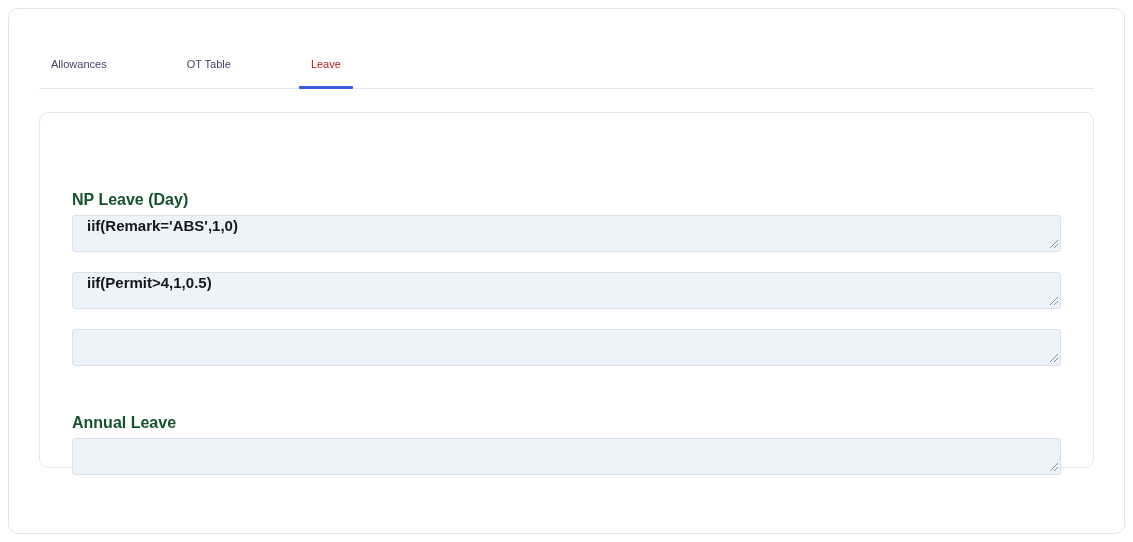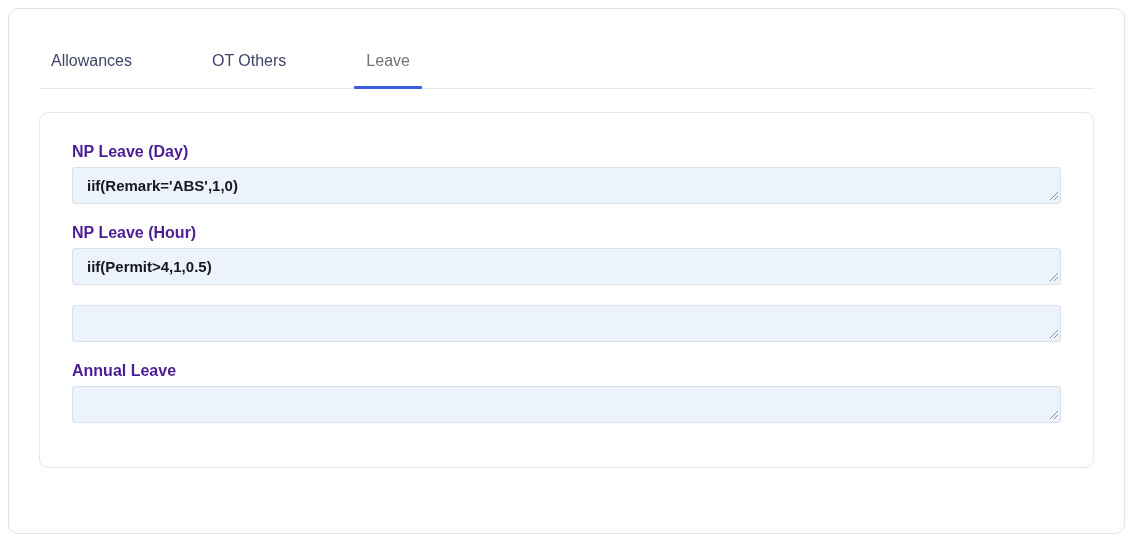--- a/index.html
+++ b/index.html
@@ -21,26 +21,26 @@
     display: flex;
     align-items: flex-end;
     gap: 56px;
     height: 80px;
     margin: 0 30px;
     border-bottom: 1px solid #e4e8f0;
   }
   .tab {
     position: relative;
     padding: 0 12px 18px;
-    font-size: 16px;
+    font-size: 11px;
     color: #3f4468;
     cursor: pointer;
     white-space: nowrap;
   }
-  .tab.active { color: #737373; }
+  .tab.active { color: #b91c1c; }
   .tab.active::after {
     content: "";
     position: absolute;
     left: 0; right: 0; bottom: -1px;
     height: 3px;
     background: #3c5ce0;
     border-radius: 1px;
   }
   
   .card {
@@ -50,32 +50,33 @@
     border: 1px solid #e2e7f0;
     border-radius: 9px;
     padding: 30px 32px 28px;
   }
   .field { margin-bottom: 20px; }
   .field:last-child { margin-bottom: 0; }
   .field-label {
     display: block;
     font-size: 16px;
     font-weight: bold;
-    color: #4c1d95;
+    color: #14532d;
     margin-bottom: 6px;
+    margin-top: 48px;
   }
   .textarea-wrap { position: relative; }
   .formula-input {
     display: block;
     width: 100%;
     height: 37px;
     background: #edf3fb;
     border: 1px solid #d9e0ea;
     border-radius: 3px;
-    padding: 8px 14px;
+    padding: 0 14px;
     font-family: "Liberation Sans", "DejaVu Sans", sans-serif;
     font-size: 15px;
     font-weight: bold;
     color: #15181e;
     resize: none;
     overflow: hidden;
     line-height: 20px;
   }
   .resize-handle {
     position: absolute;
@@ -84,39 +85,38 @@
     cursor: nwse-resize;
   }
 </style>
 </head>
 <body>
 
 <div class="window">
 
   <div class="tabs">
     <div class="tab">Allowances</div>
-    <div class="tab">OT Others</div>
+    <div class="tab">OT Table</div>
     <div class="tab active">Leave</div>
   </div>
 
   <div class="card">
 
     <div class="field">
       <label class="field-label">NP Leave (Day)</label>
       <div class="textarea-wrap">
         <textarea class="formula-input" spellcheck="false" style="">iif(Remark='ABS',1,0)</textarea>
         <svg class="resize-handle" viewBox="0 0 10 10">
           <line x1="2" y1="10" x2="10" y2="2" stroke="#8a8f99" stroke-width="1"></line>
           <line x1="6" y1="10" x2="10" y2="6" stroke="#8a8f99" stroke-width="1"></line>
         </svg>
       </div>
     </div>
 
     <div class="field">
-      <label class="field-label">NP Leave (Hour)</label>
       <div class="textarea-wrap">
         <textarea class="formula-input" spellcheck="false" style="">iif(Permit&gt;4,1,0.5)</textarea>
         <svg class="resize-handle" viewBox="0 0 10 10">
           <line x1="2" y1="10" x2="10" y2="2" stroke="#8a8f99" stroke-width="1"></line>
           <line x1="6" y1="10" x2="10" y2="6" stroke="#8a8f99" stroke-width="1"></line>
         </svg>
       </div>
     </div>
 
     <div class="field">

